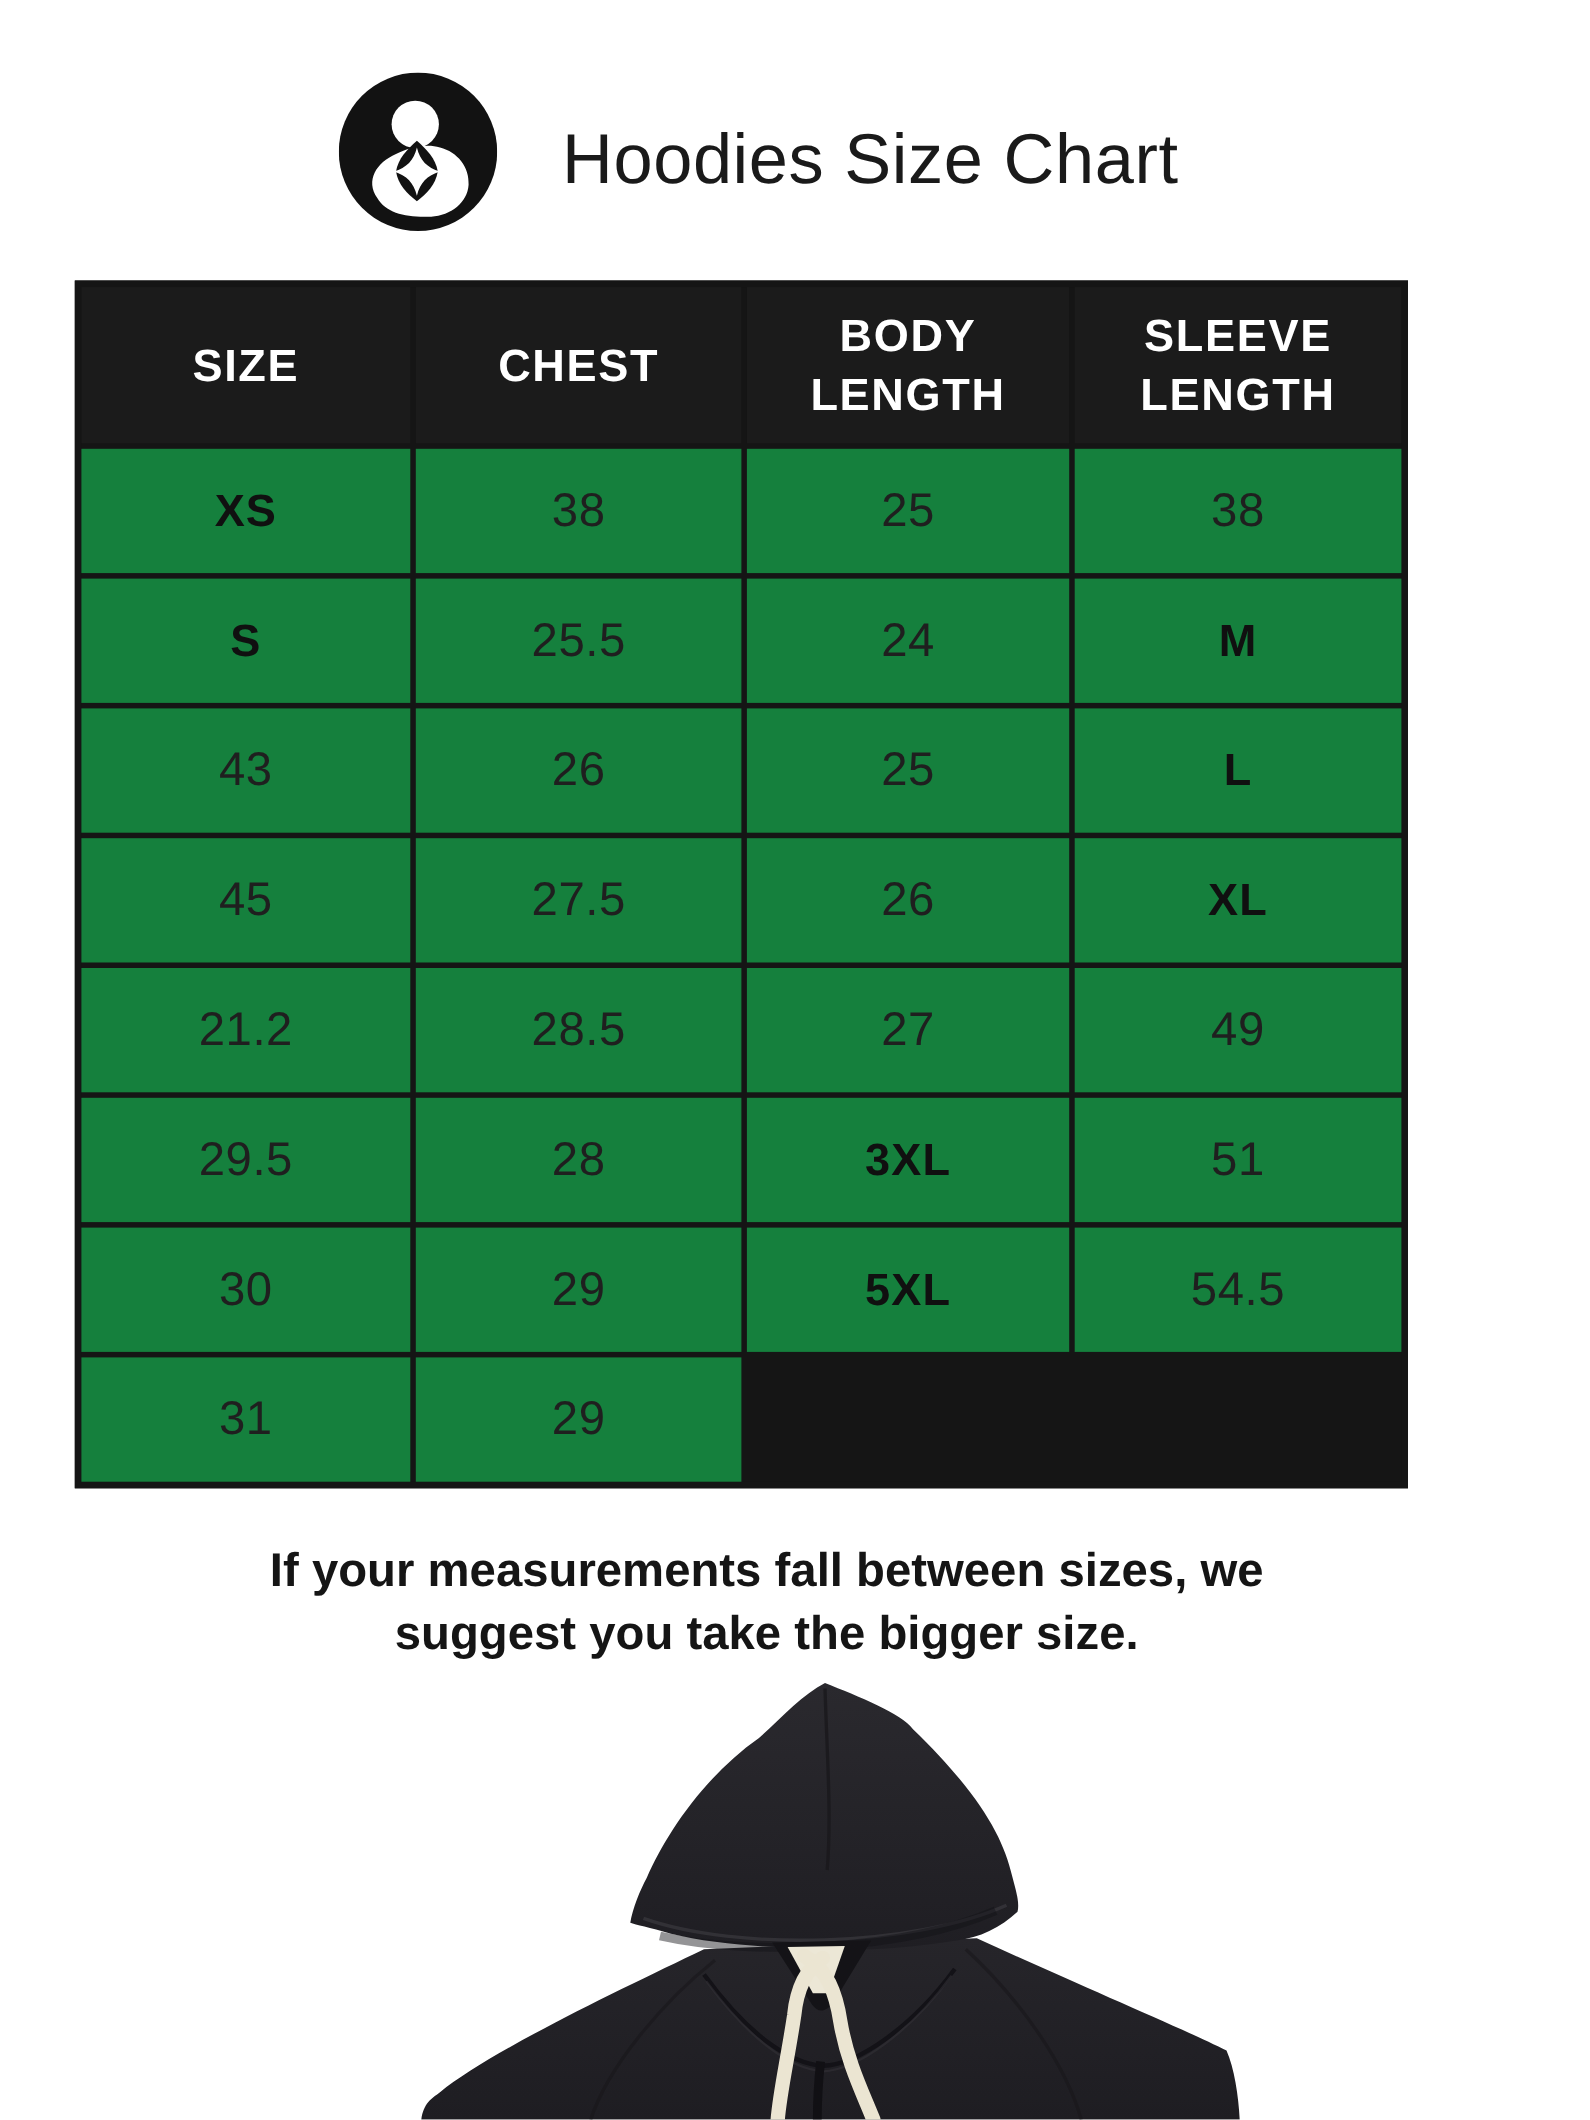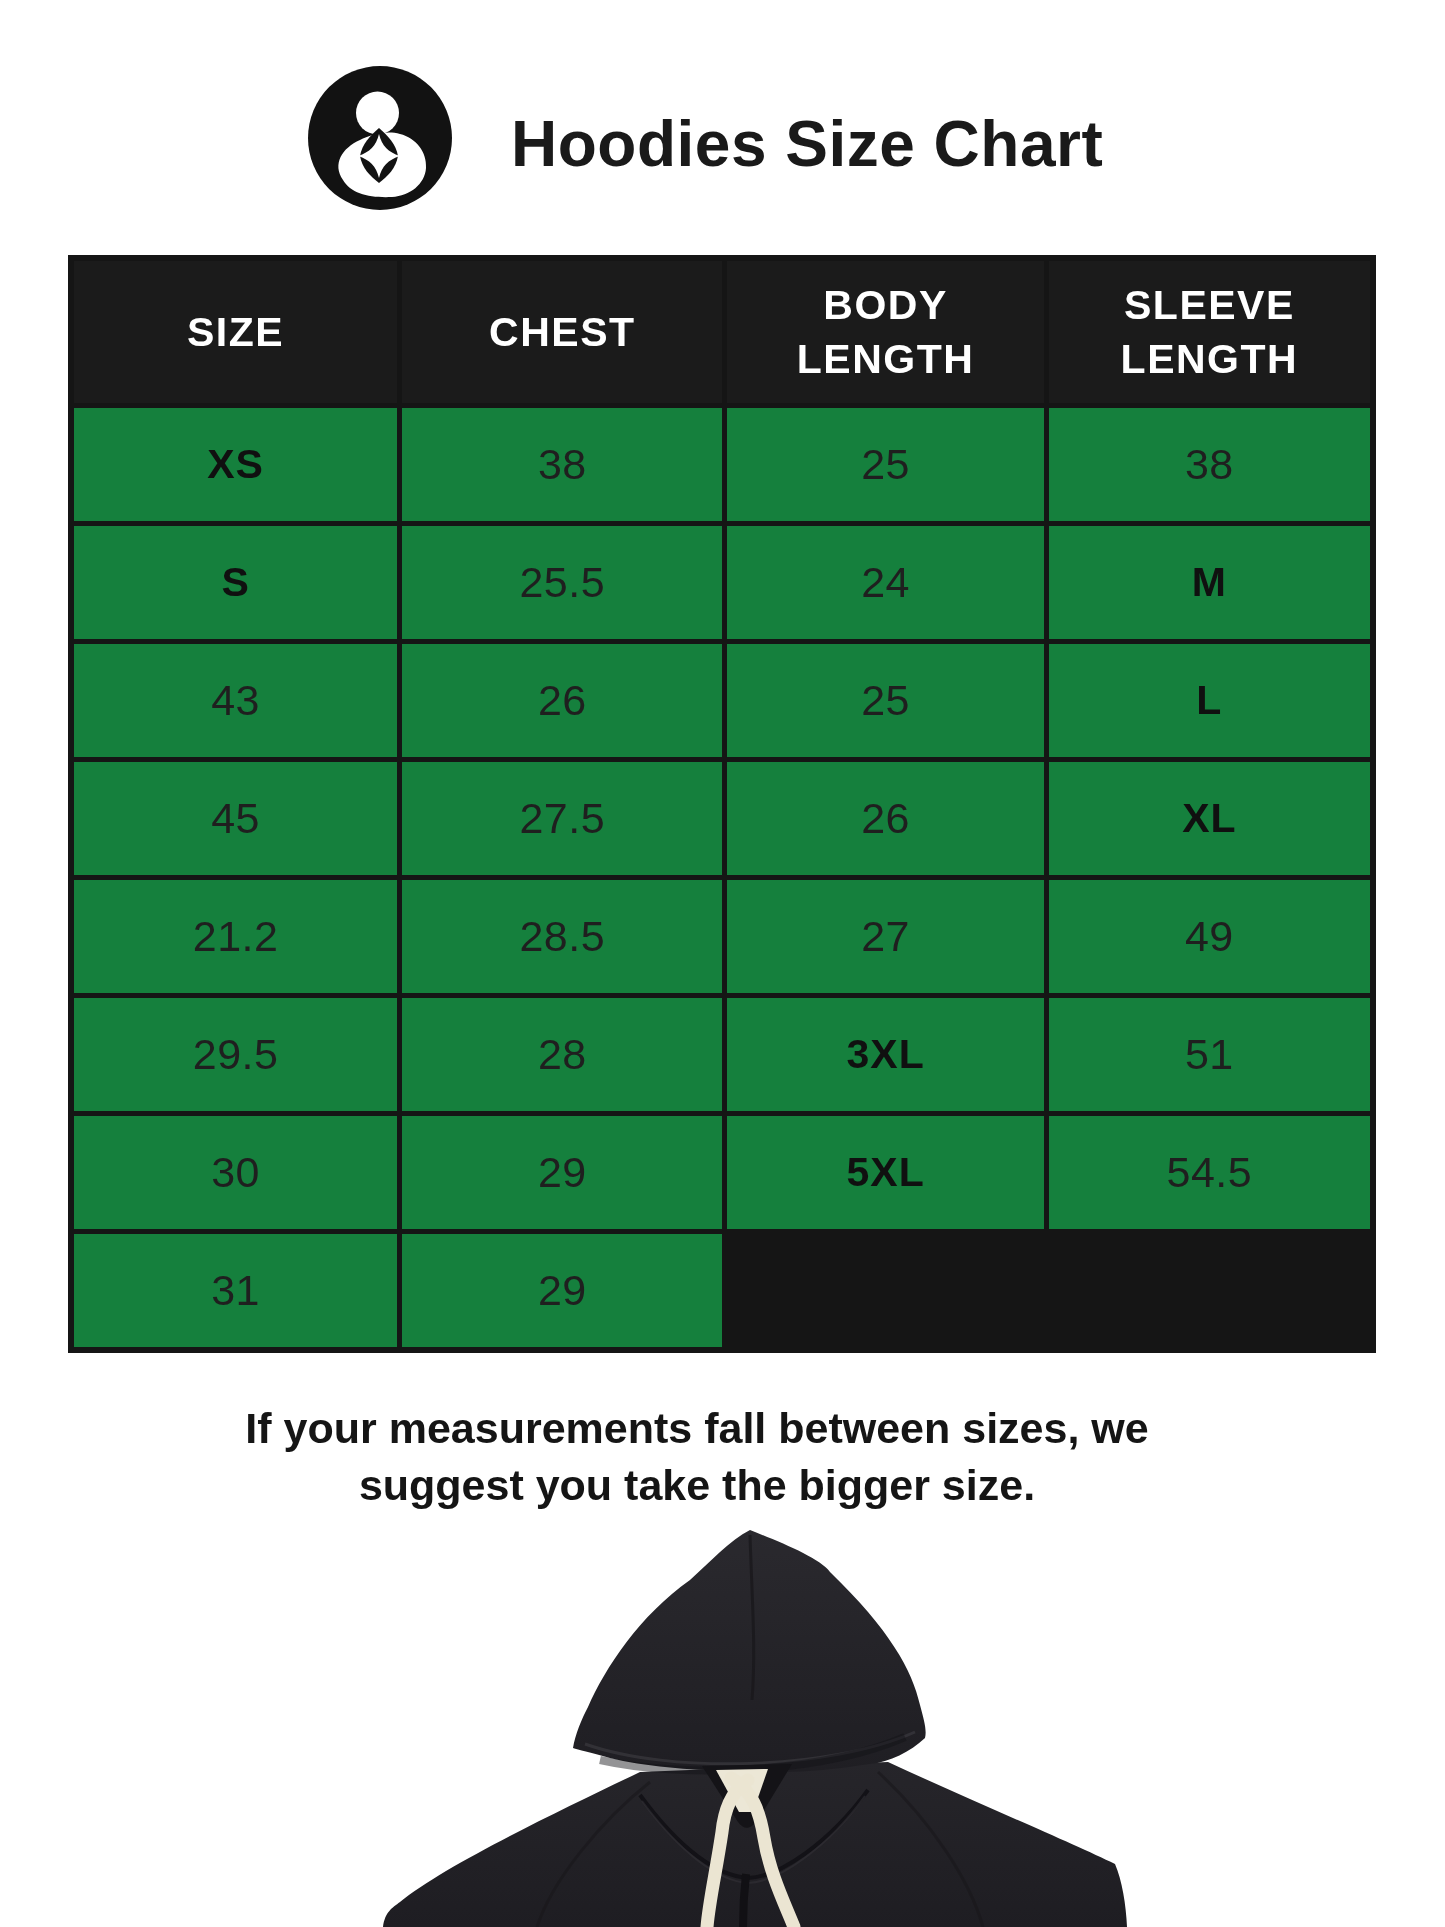--- a/index.html
+++ b/index.html
@@ -10,26 +10,26 @@
     overflow:hidden;
     font-family:"Liberation Sans", sans-serif;
     color:#111;
   }
   
   .logo{
     position:absolute;left:308px;top:66px;width:144px;height:144px;
   }
   .page-title{
     position:absolute;left:511px;top:108px;
-    font-size:64px;font-weight:700;letter-spacing:.5px;
+    font-size:64px;font-weight:400;letter-spacing:.5px;
     line-height:72px;color:#1a1a1a;white-space:nowrap;
   }
   
   .size-table{
-    position:absolute;left:68px;top:255px;width:1308px;
+    position:absolute;left:68px;top:255px;width:1212px;
     box-sizing:border-box;
     background:#151515;border:6px solid #151515;
     display:grid;
     grid-template-columns:330fr 327fr 323fr 328fr;
     gap:5px;
   }
   .cell{
     display:flex;flex-direction:column;align-items:center;justify-content:center;
     text-align:center;
   }

